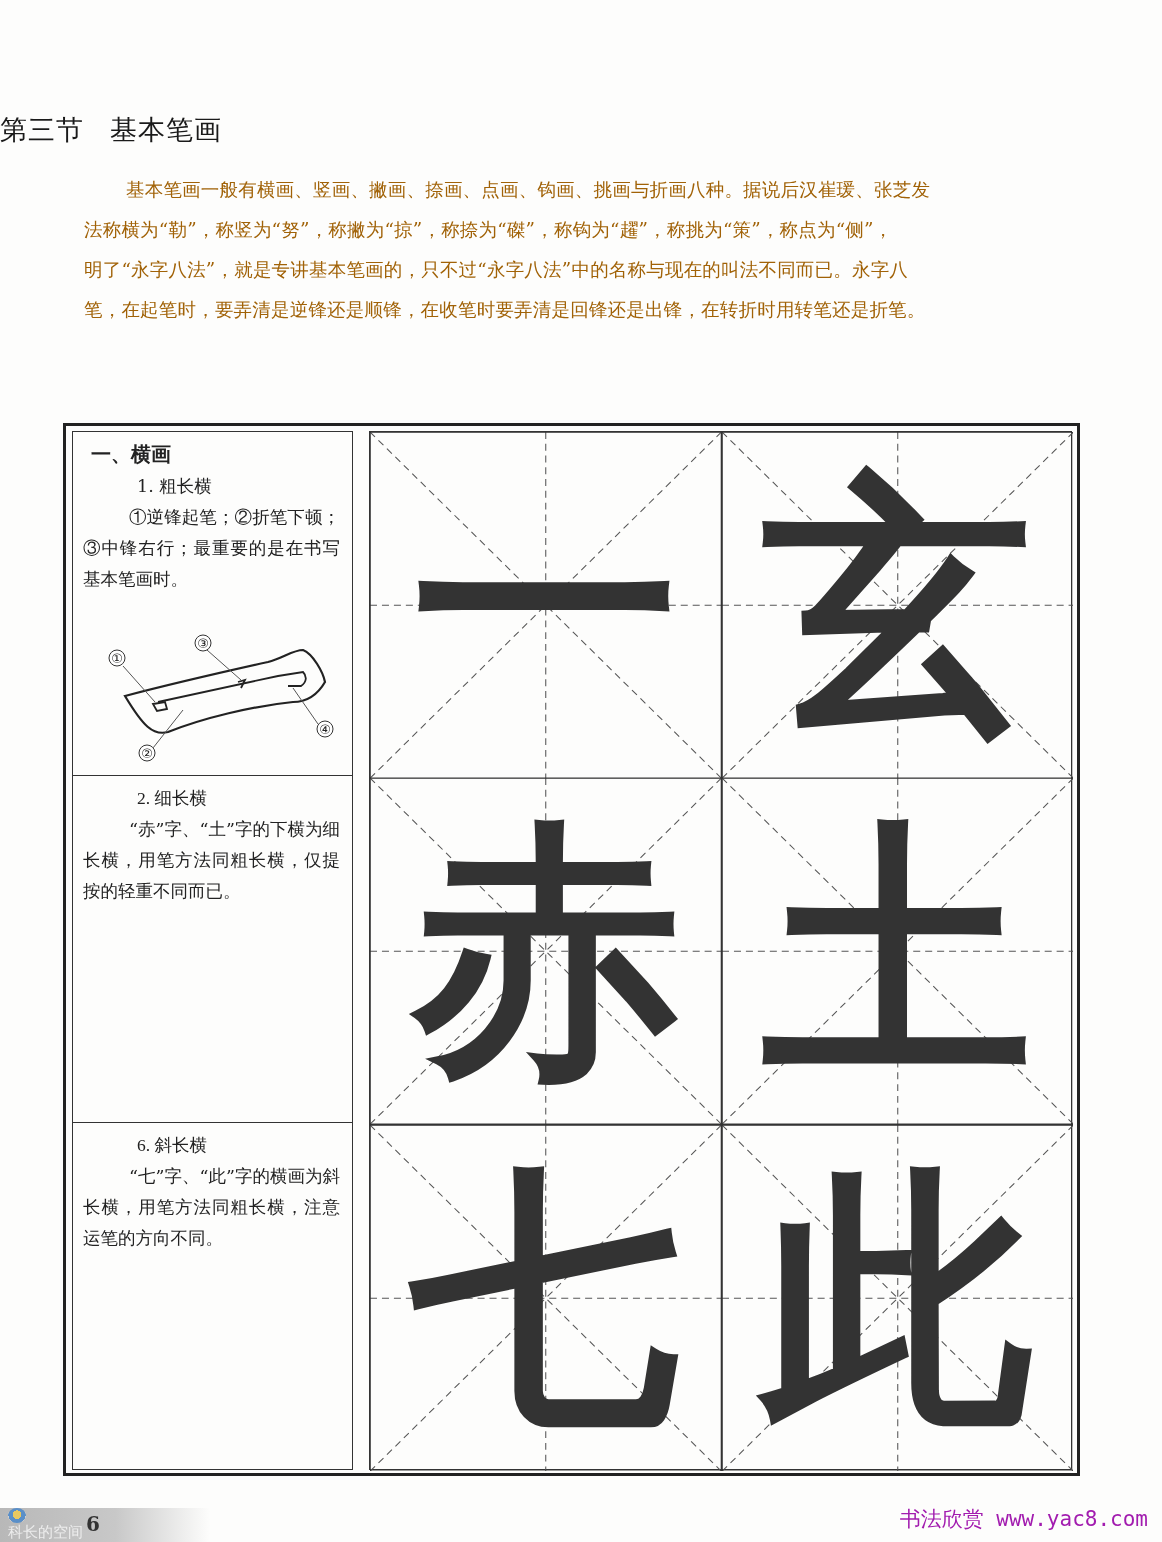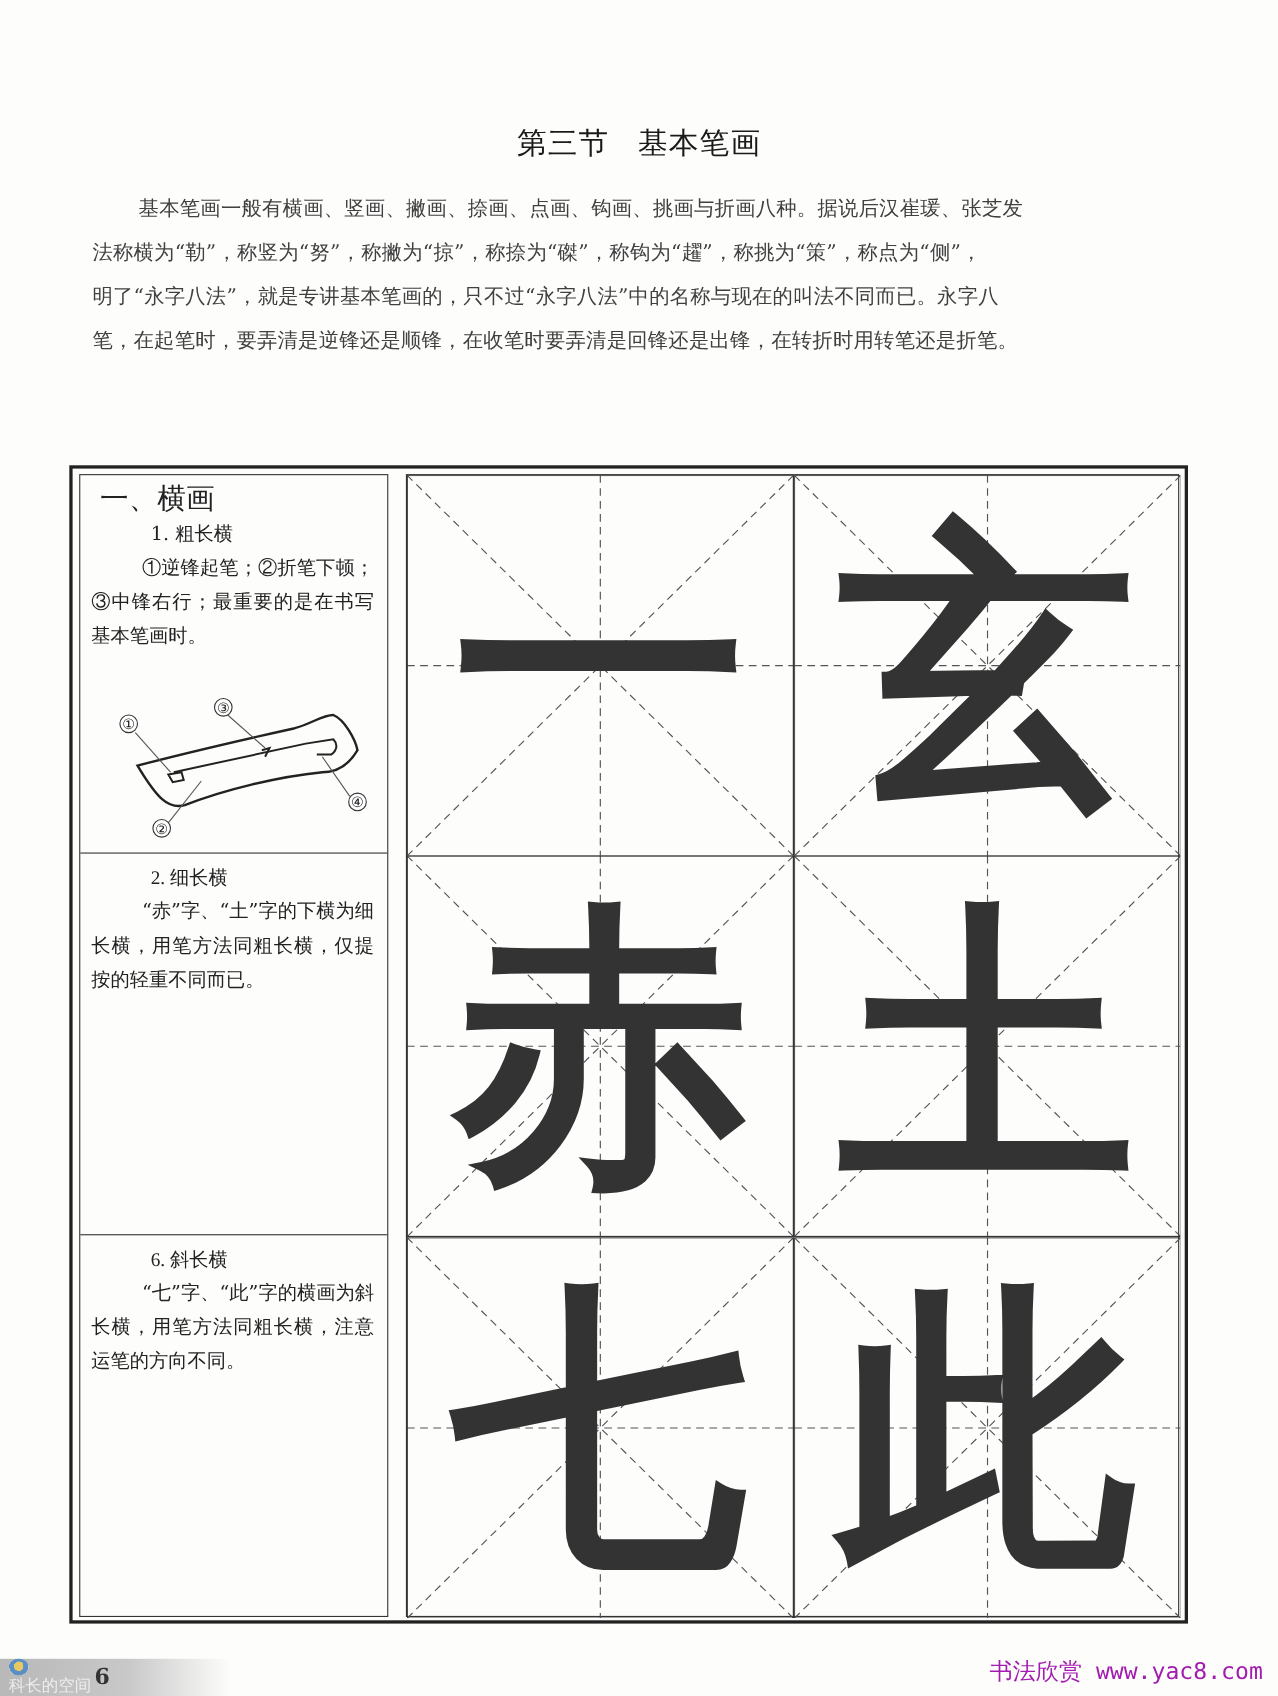--- a/index.html
+++ b/index.html
@@ -2,27 +2,27 @@
 <html><head>
 <meta charset="utf-8">
 <style>
   html, body { margin: 0; padding: 0; }
   body {
     width: 1162px; height: 1542px; position: relative; overflow: hidden;
     background: #fdfdfc; color: #222;
     font-family: "DejaVu Serif", "Liberation Serif", serif;
   }
   .title {
-    position: absolute; left: 0; width: 1162px; top: 112px; text-align: center;
+    position: absolute; left: 0; width: 1162px; top: 112px; text-align: left;
     font-size: 27px; letter-spacing: 1px; color: #1a1a1a;
   }
   .title .gap { display: inline-block; width: 26px; }
   .intro {
     position: absolute; left: 84px; width: 1000px; top: 170px;
-    font-size: 18.5px; line-height: 40px; color: #404040;
+    font-size: 18.5px; line-height: 40px; color: #a16207;
     text-align: justify; letter-spacing: 0.2px;
   }
   .intro p { margin: 0; }
   .intro .indent { display: inline-block; width: 42px; }
 
   .frame {
     position: absolute; left: 63px; top: 423px; width: 1017px; height: 1053px;
     box-sizing: border-box; border: 3px solid #222;
   }
   .left-panel {
@@ -32,21 +32,21 @@
   .section {
     position: absolute; left: 0; width: 100%; box-sizing: border-box;
     font-size: 17.5px; line-height: 31px; color: #222;
     padding: 0 12px 0 10px;
   }
   .section.s1 { top: 0; height: 344px; border-bottom: 1.5px solid #333; }
   .section.s2 { top: 344px; height: 347px; border-bottom: 1.5px solid #333; }
   .section.s3 { top: 691px; height: 346px; }
   .heading {
     font-family: "DejaVu Sans", "Liberation Sans", sans-serif;
-    font-weight: normal; font-size: 26px; margin-top: 6px; line-height: 32px;
+    font-weight: bold; font-size: 20px; margin-top: 6px; line-height: 32px;
     padding-left: 8px;
   }
   .sub { padding-left: 54px; line-height: 32px; }
   .s2 .sub, .s3 .sub { margin-top: 6px; font-family: Liberation Serif, serif; }
   .body-text { text-indent: 46px; line-height: 31px; text-align: justify; }
 
   .diagram { position: absolute; left: 30px; top: 182px; width: 240px; height: 150px; }
 
   .grid {
     position: absolute; left: 369px; top: 431px; width: 703px; height: 1039px;

